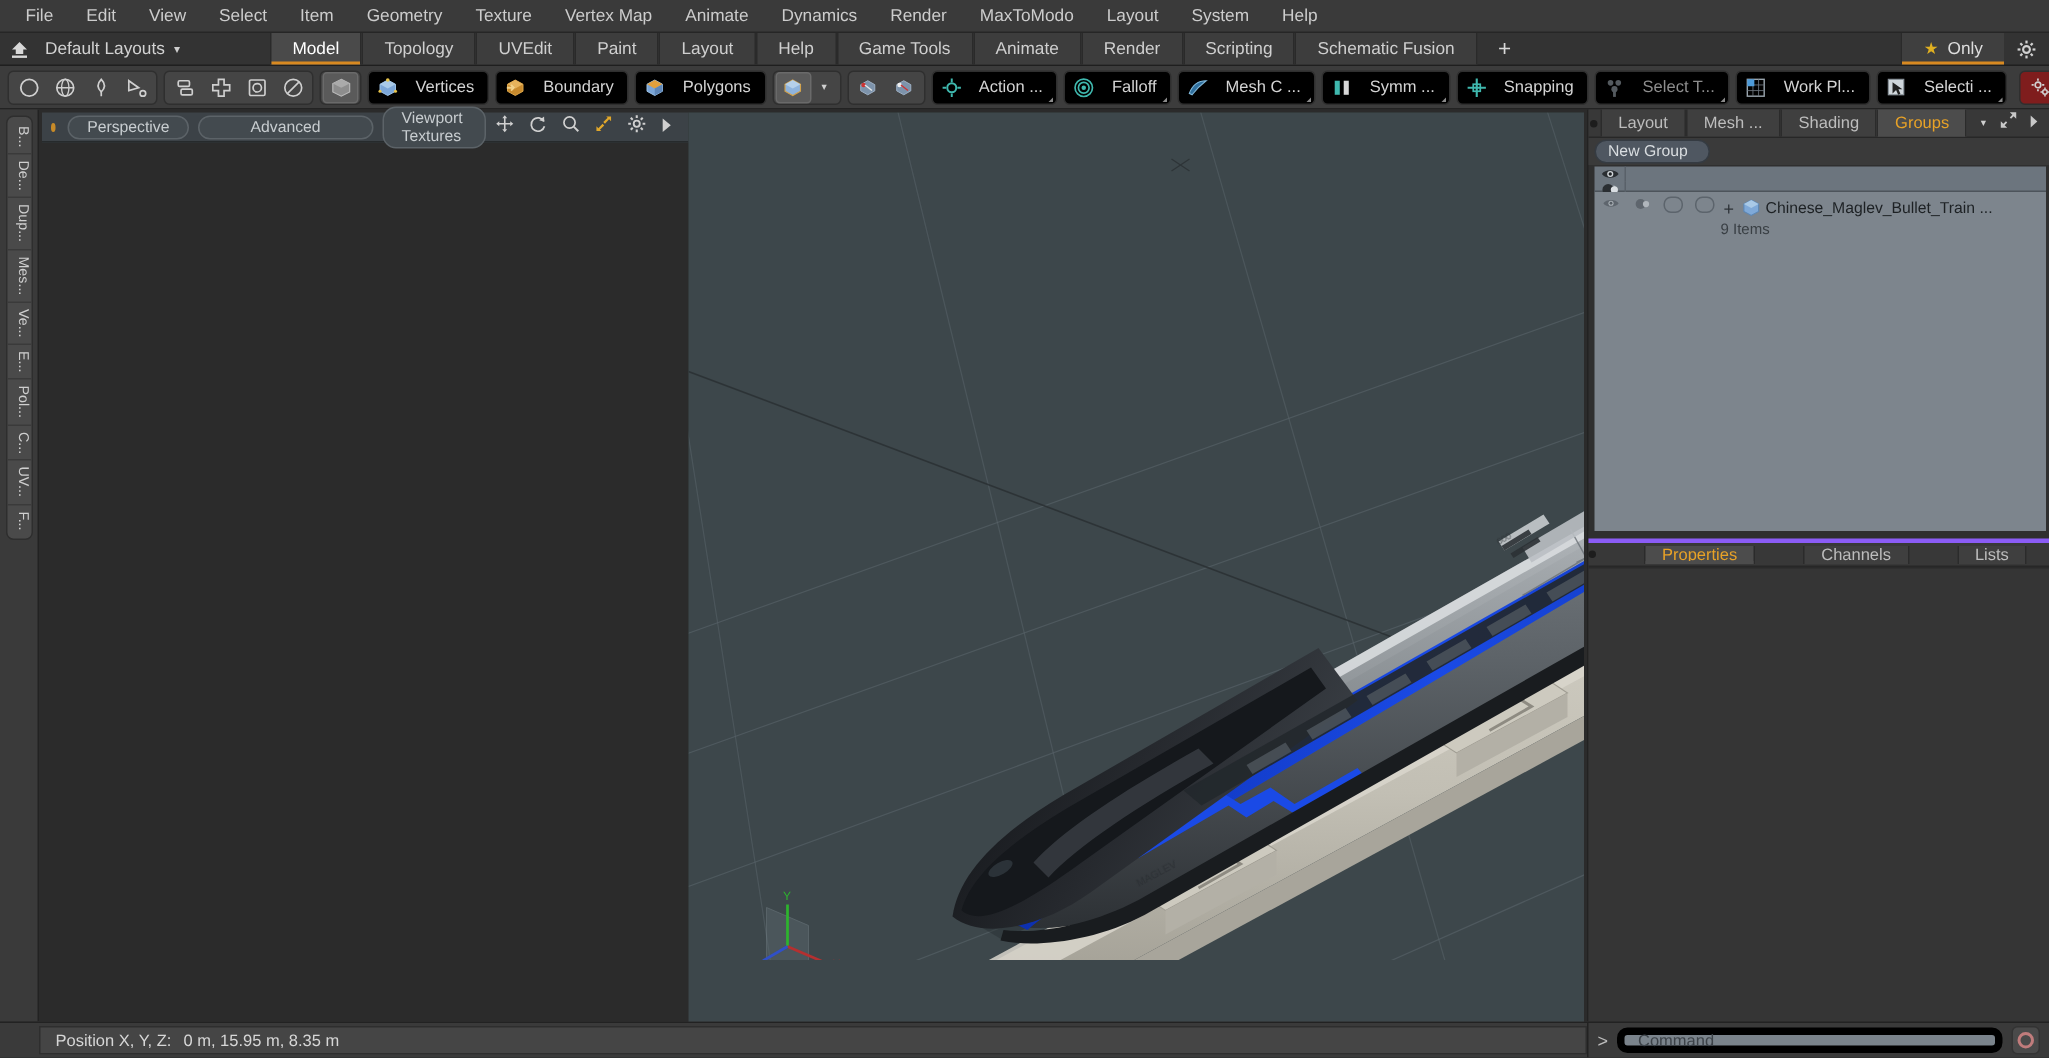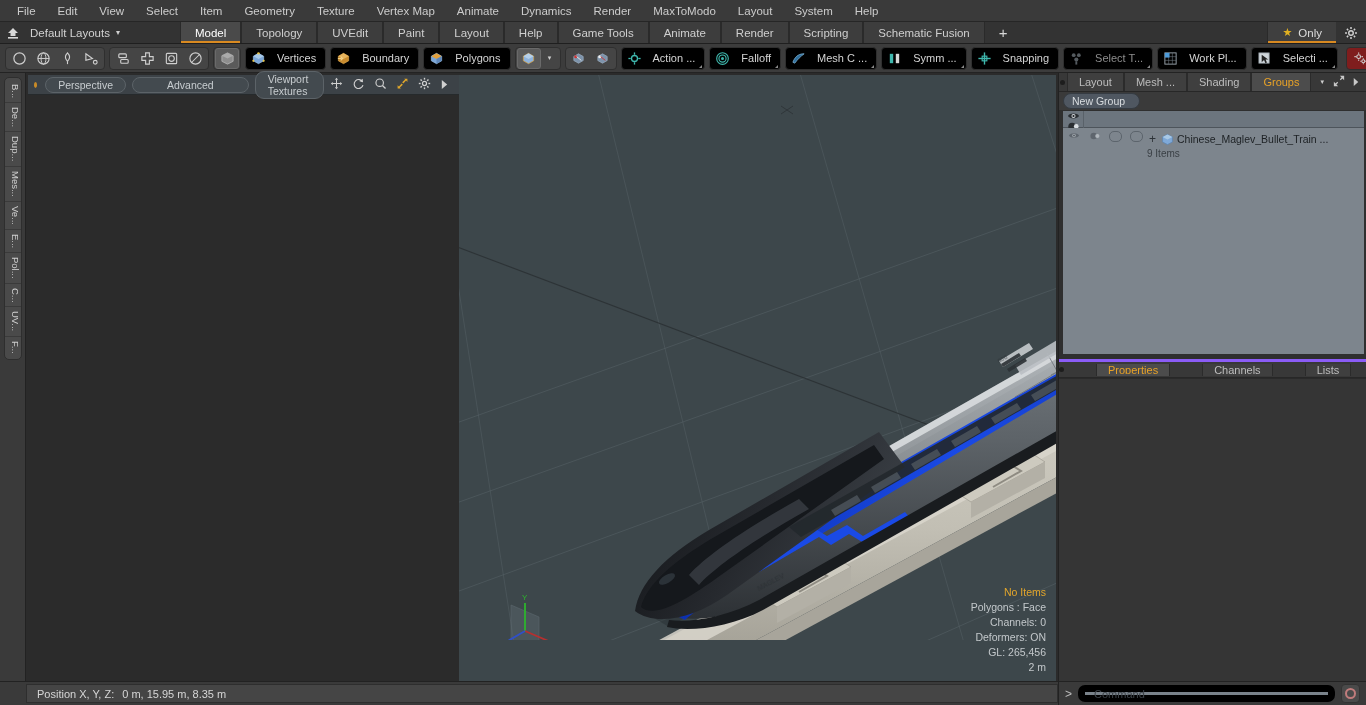--- a/index.html
+++ b/index.html
@@ -187,21 +187,21 @@
   }
   .propbody { flex:0 0 auto; height:303px; background:#353535; border-top:1px solid #2a2a2a;}
 
   
   .bottombar { height:24px; display:flex; flex:0 0 24px; background:#3a3a3a; border-top:1px solid #222;}
   .bb-left { flex:1 1 auto; display:flex; align-items:center; background:#454545; margin:2px 0 2px 26px; border:1px solid #2e2e2e;}
   .bb-left span { color:#d6d6d6; font-size:11px; padding-left:10px;}
   .bb-right { width:308px; display:flex; align-items:center; gap:6px; background:#3a3a3a; padding:0 6px; border-left:1px solid #222;}
   .cmd-prompt { color:#bdbdbd; font-size:12px; }
   .cmd-input {
-    flex:1 1 auto; height:17px; background:#7a838b; border:7px solid #000000; border-radius:7px;
+    flex:1 1 auto; height:17px; background:#7a838b; border:5px solid #000000; border-radius:7px;
     display:flex; align-items:center; padding-left:9px; color:#3c4248; font-size:11px;
   }
   .cmd-circle {
     width:19px;height:19px;border-radius:4px;background:#4a4a4a;border:1px solid #333;
     display:flex;align-items:center;justify-content:center;
   }
   .cmd-circle i { width:11px;height:11px;border-radius:50%;border:2px solid #c07c7c; display:block;}
 </style>
 </head>
 <body>
@@ -795,28 +795,20 @@
               <text x="30" y="574" font-size="8" fill="#3050c8" font-family="Liberation Sans, sans-serif">Z</text>
             </g>
 
             <g stroke="#2a3033" stroke-width="0.9" opacity="0.8">
               <line x1="322" y1="31" x2="334" y2="39"></line>
               <line x1="334" y1="31" x2="322" y2="39"></line>
             </g>
           </g>
         </svg>
 
-        <div class="vp-stats">
-          <div class="hl">No Items</div>
-          <div>Polygons : Face</div>
-          <div>Channels: 0</div>
-          <div>Deformers: ON</div>
-          <div>GL: 265,456</div>
-          <div>2 m</div>
-        </div>
       </div>
     </div>
 
     <div class="rpanel">
       <div class="rtabbar">
         <div class="rdot">
             <i></i>
           </div>
         <div class="rtab">Layout</div>
         <div class="rtab">Mesh ...</div>

